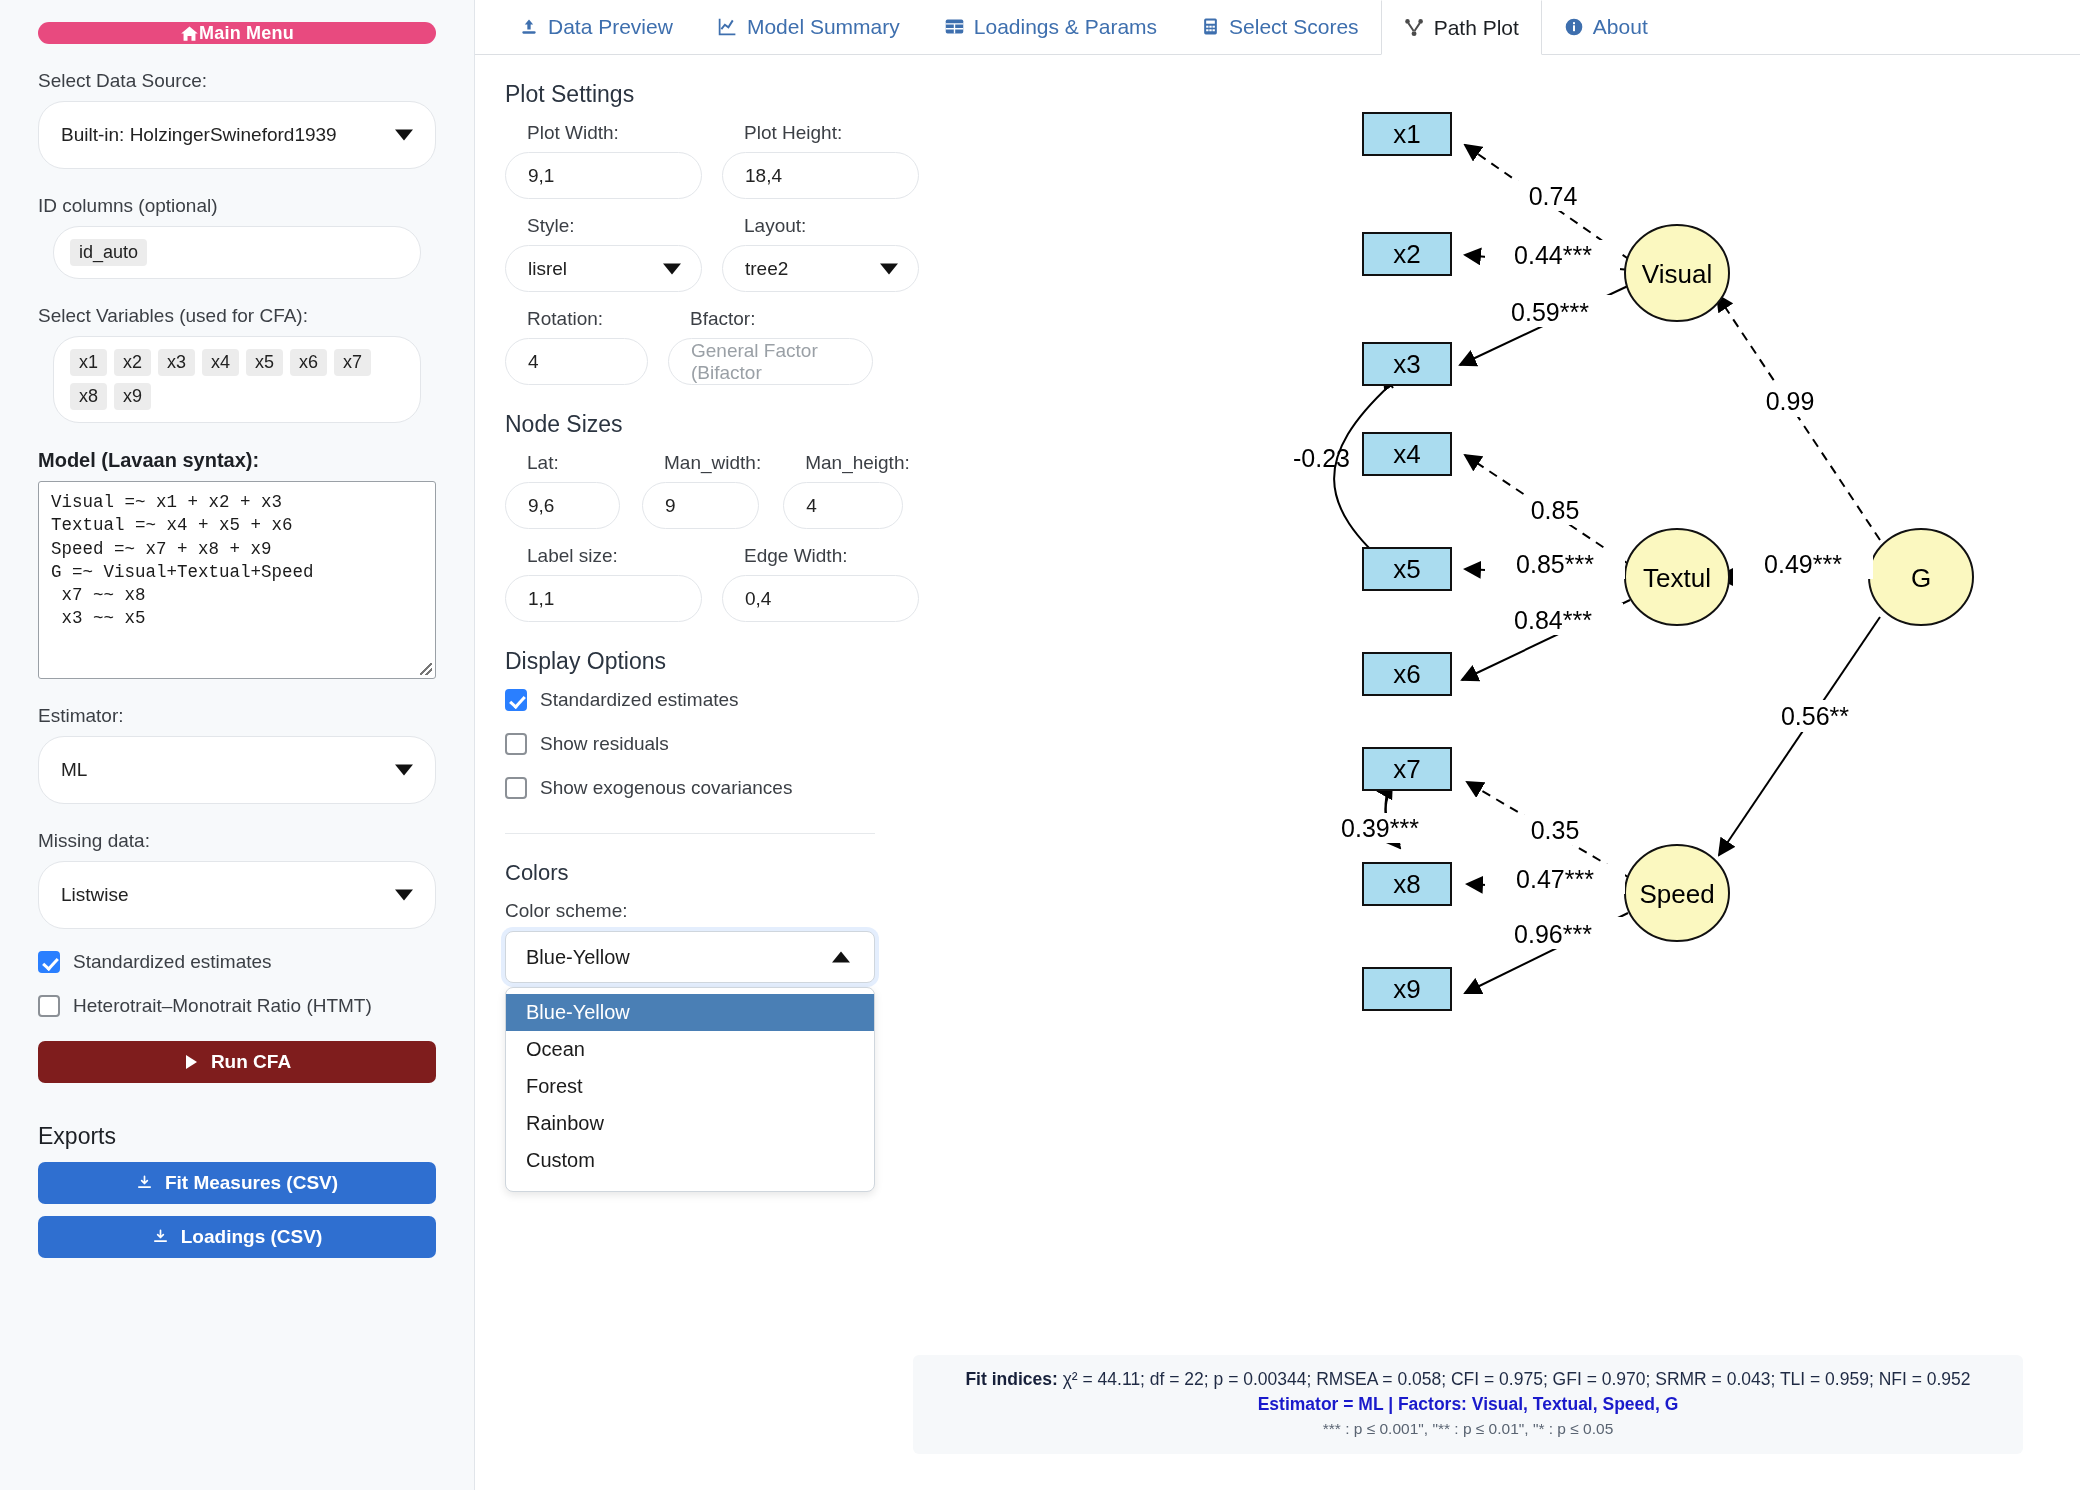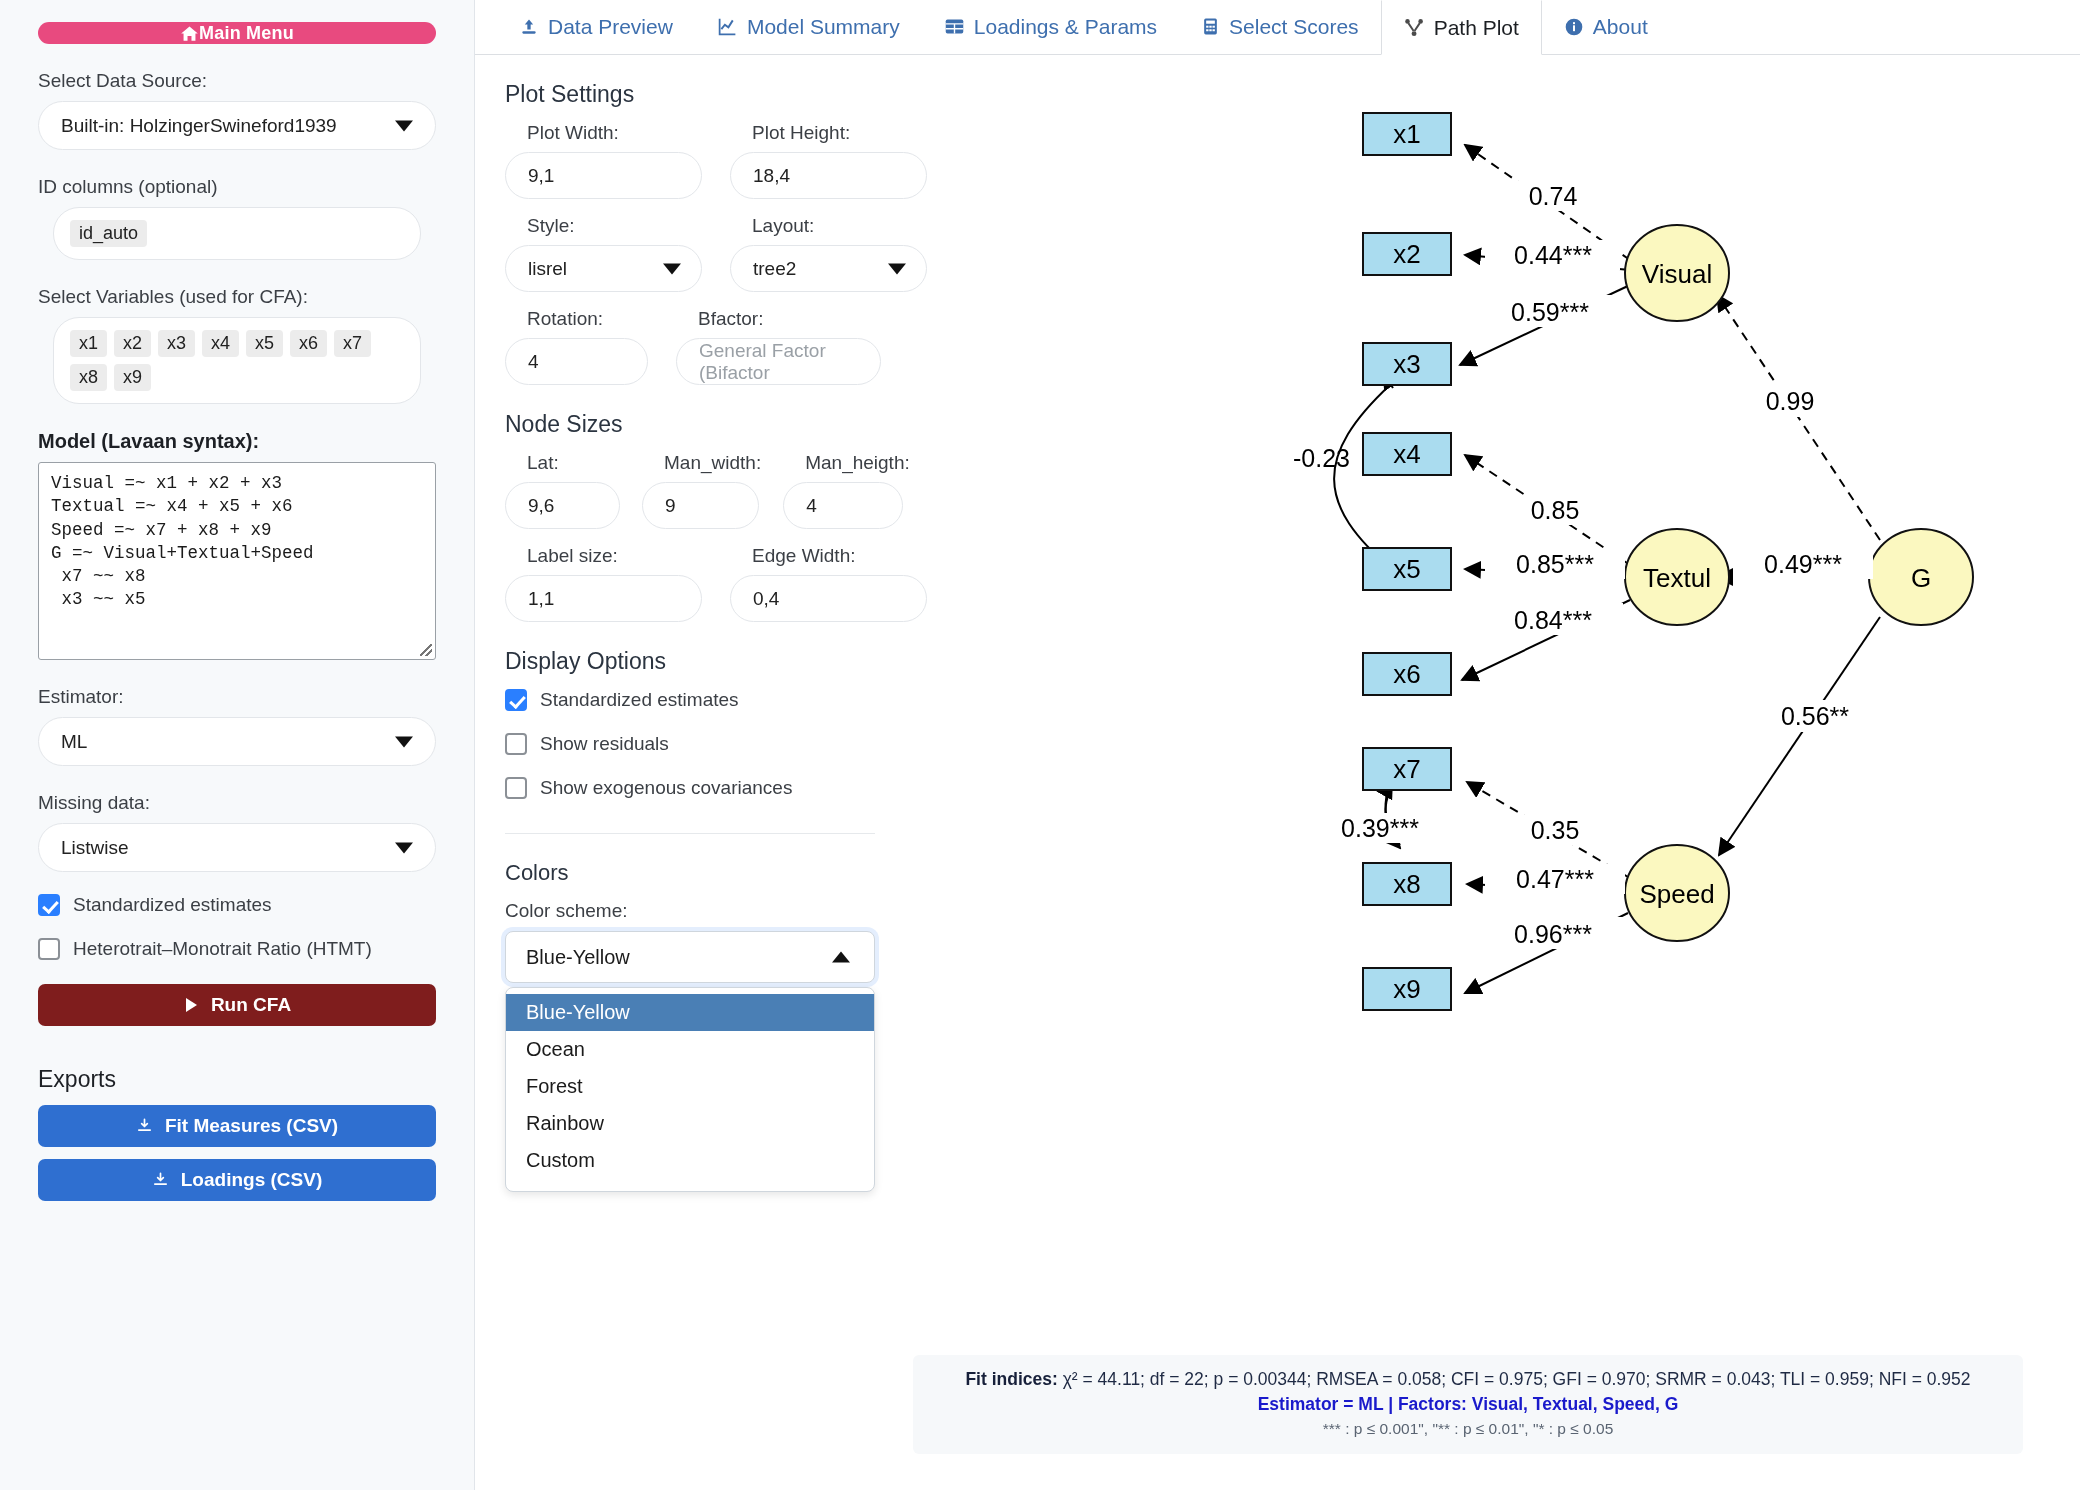--- a/index.html
+++ b/index.html
@@ -24,21 +24,21 @@
     width:100%; height:22px;
     background:#e84a7f; color:#fff;
     border:none; border-radius:19px;
     font-size:18px; font-weight:bold;
     display:flex; align-items:center; justify-content:center; 
     cursor:pointer; letter-spacing:.2px;
   }
   .lbl { font-size:19px; color:#3b3f45; margin:26px 0 9px 0; display:block; }
   .lbl.strong { font-weight:bold; color:#1d2025; font-size:20px; }
   .select-box {
-    width:100%; height:49px; background:#fff;
+    width:100%; height:68px; background:#fff;
     border:1px solid #e3e6ea; border-radius:26px;
     display:flex; align-items:center; padding:12px 22px;
     font-size:19px; color:#222; position:relative; cursor:pointer;
   }
   .select-box .caret {
     position:absolute; right:22px; top:50%; transform:translateY(-50%);
     width:0;height:0;border-left:9px solid transparent;border-right:9px solid transparent;
     border-top:11px solid #111;
   }
   .tokenbox {
@@ -104,21 +104,21 @@
     border-bottom:1px solid #fff; margin-bottom:-1px;
   }
   .tab .ic { display:inline-flex; align-items:center; }
 
   .body-split { display:flex; height:1435px; }
   .settings {
     width:420px; padding:26px 0 0 30px;
   }
   .sec-h { font-size:23px; color:#2b3440; font-weight:normal; margin:0 0 14px 0; }
   .sec-h.mt { margin-top:26px; }
-  .frow { display:flex; gap:28px; margin-bottom:6px; }
+  .frow { display:flex; gap:20px; margin-bottom:6px; }
   .fld { display:flex; flex-direction:column; }
   .fld > span { font-size:19px; color:#3b3f45; margin:0 0 8px 22px; }
   .inp {
     height:47px; background:#fff; border:1px solid #e3e6ea; border-radius:24px;
     display:flex; align-items:center; padding:0 22px; font-size:19px; color:#222;
     position:relative;
   }
   .inp.ph { color:#9aa0a6; }
   .inp .caret2 {
     position:absolute; right:20px; top:50%; transform:translateY(-50%);

